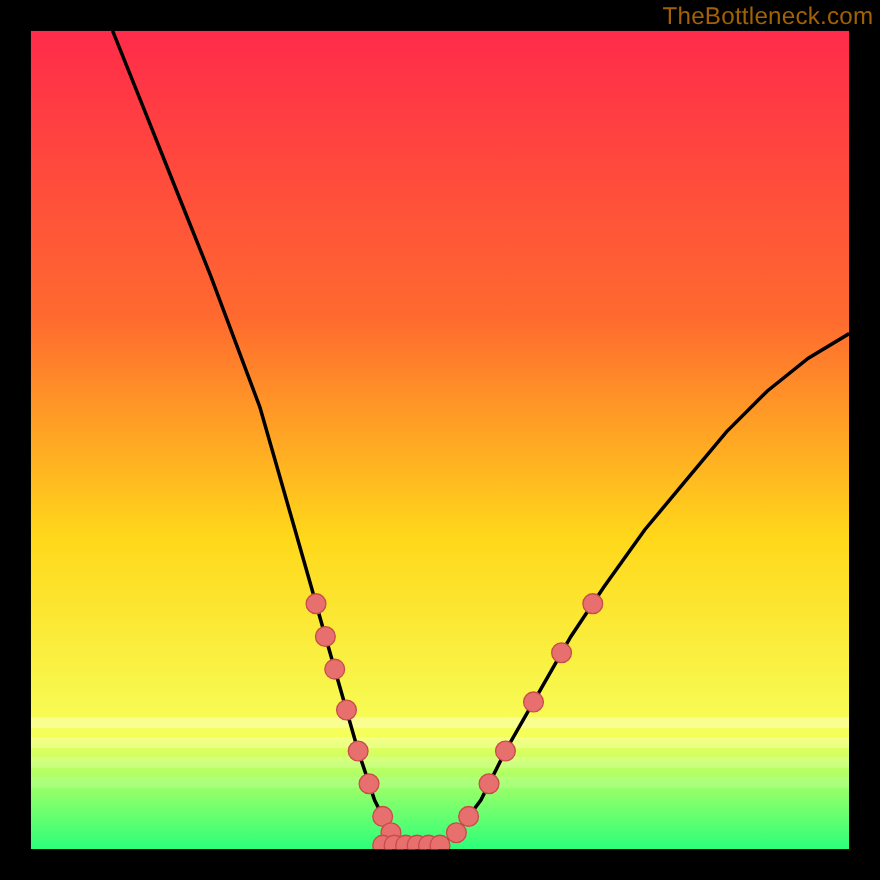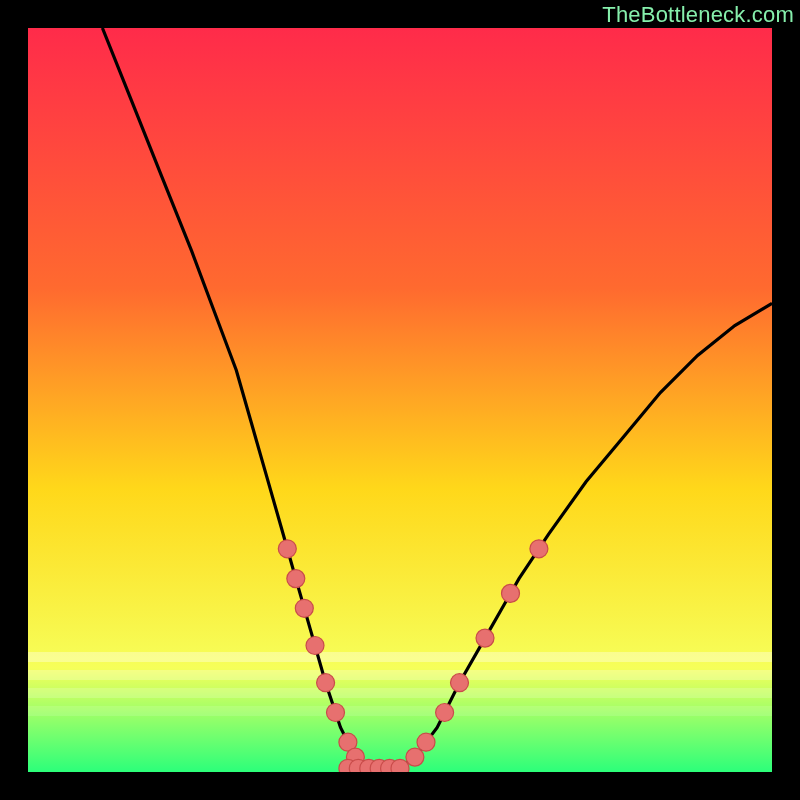--- a/index.html
+++ b/index.html
@@ -23,21 +23,21 @@
     position: absolute;
     left: 0;
     top: 0;
     width: 744px;
     height: 744px;
   }
   .watermark {
     position: absolute;
     top: 2px;
     right: 6px;
-    color: #86efac;
+    color: #a16207;
     font-size: 22px;
     font-weight: 500;
     letter-spacing: 0.2px;
     user-select: none;
   }
   svg { display: block; }
 </style>
 </head>
 <body>
 

